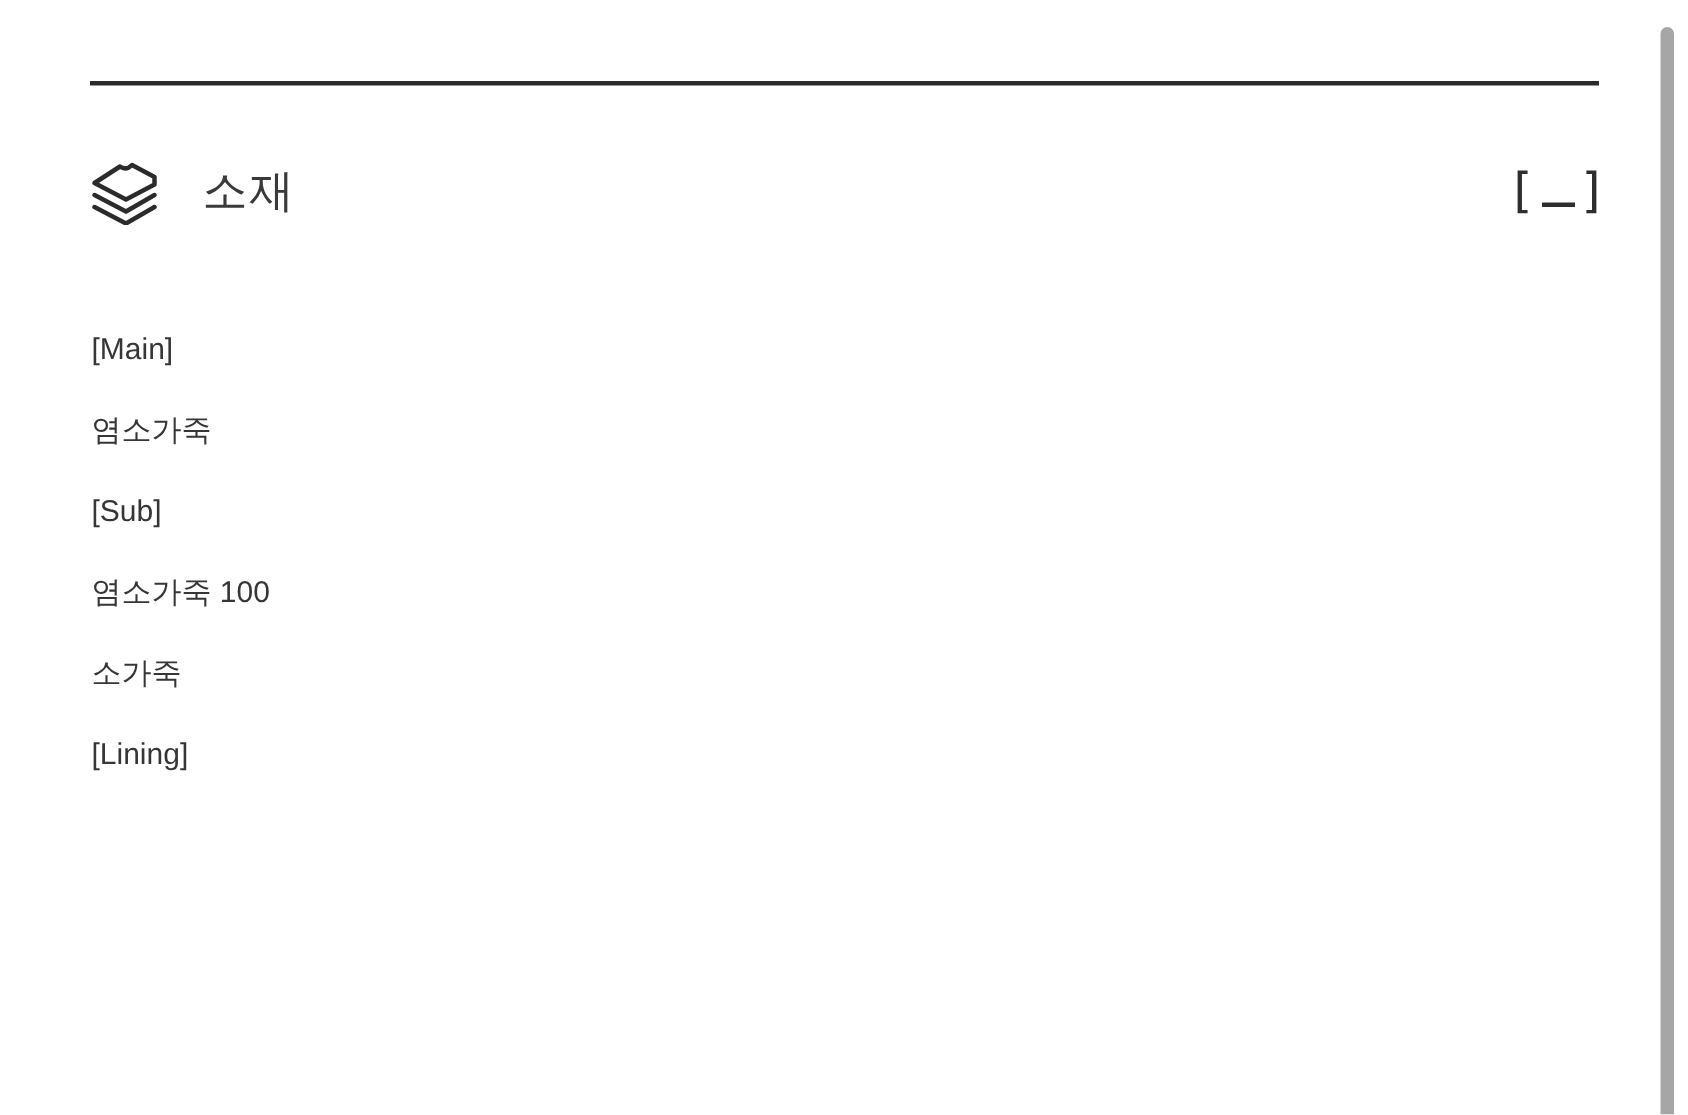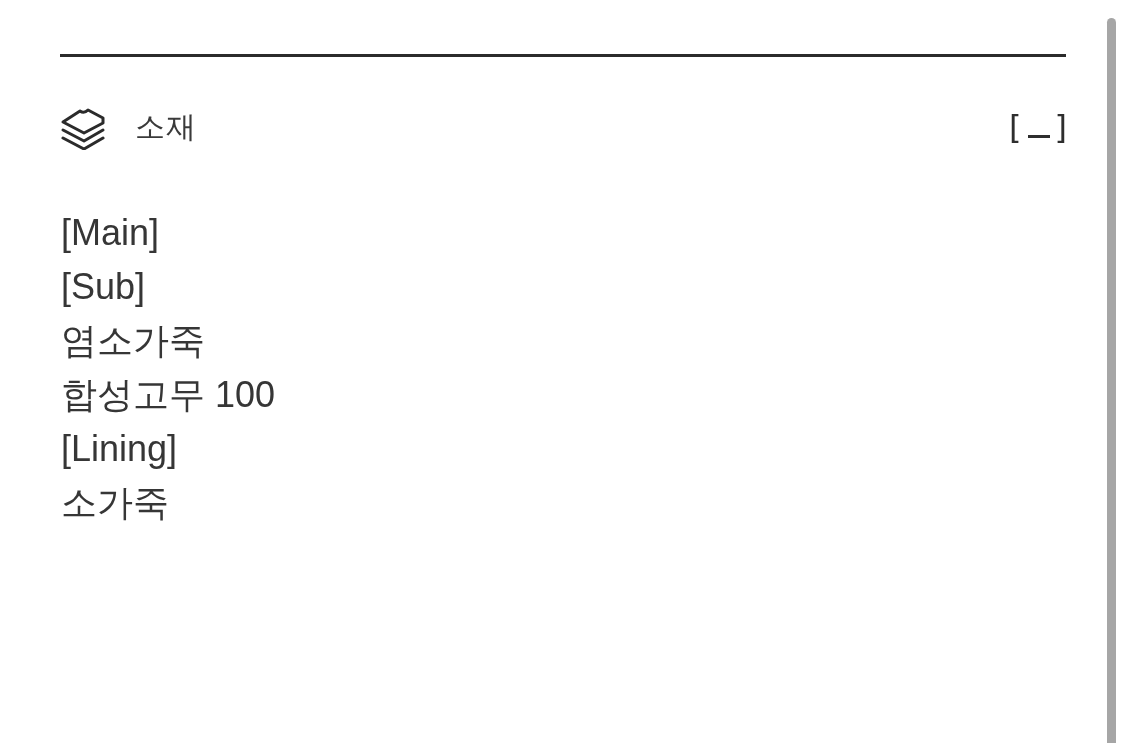--- a/index.html
+++ b/index.html
@@ -67,21 +67,21 @@
       position: absolute;
       left: 61px;
       top: 206px;
       margin: 0;
       padding: 0;
       list-style: none;
     }
     .materials .line {
       height: 54px;
       line-height: 54px;
-      font-size: 36px;
+      font-size: 20px;
       color: #363636;
       white-space: nowrap;
     }
     .scrollbar {
       position: absolute;
       left: 1107px;
       top: 18px;
       width: 9px;
       height: 725px;
       background: #a6a6a6;
@@ -104,22 +104,22 @@
       </svg>
     </span>
     <span class="section-title">소재</span>
     <span class="toggle">
       <span>[<span class="dash"></span>]</span>
     </span>
   </div>
 
   <ul class="materials">
     <li class="line">[Main]</li>
+    <li class="line">염소가죽</li>
     <li class="line">[Sub]</li>
-    <li class="line">염소가죽</li>
-    <li class="line">합성고무 100</li>
+    <li class="line">염소가죽 100</li>
+    <li class="line">소가죽</li>
     <li class="line">[Lining]</li>
-    <li class="line">소가죽</li>
   </ul>
 
   <div class="scrollbar"></div>
 
 </div>
 
 </body></html>

